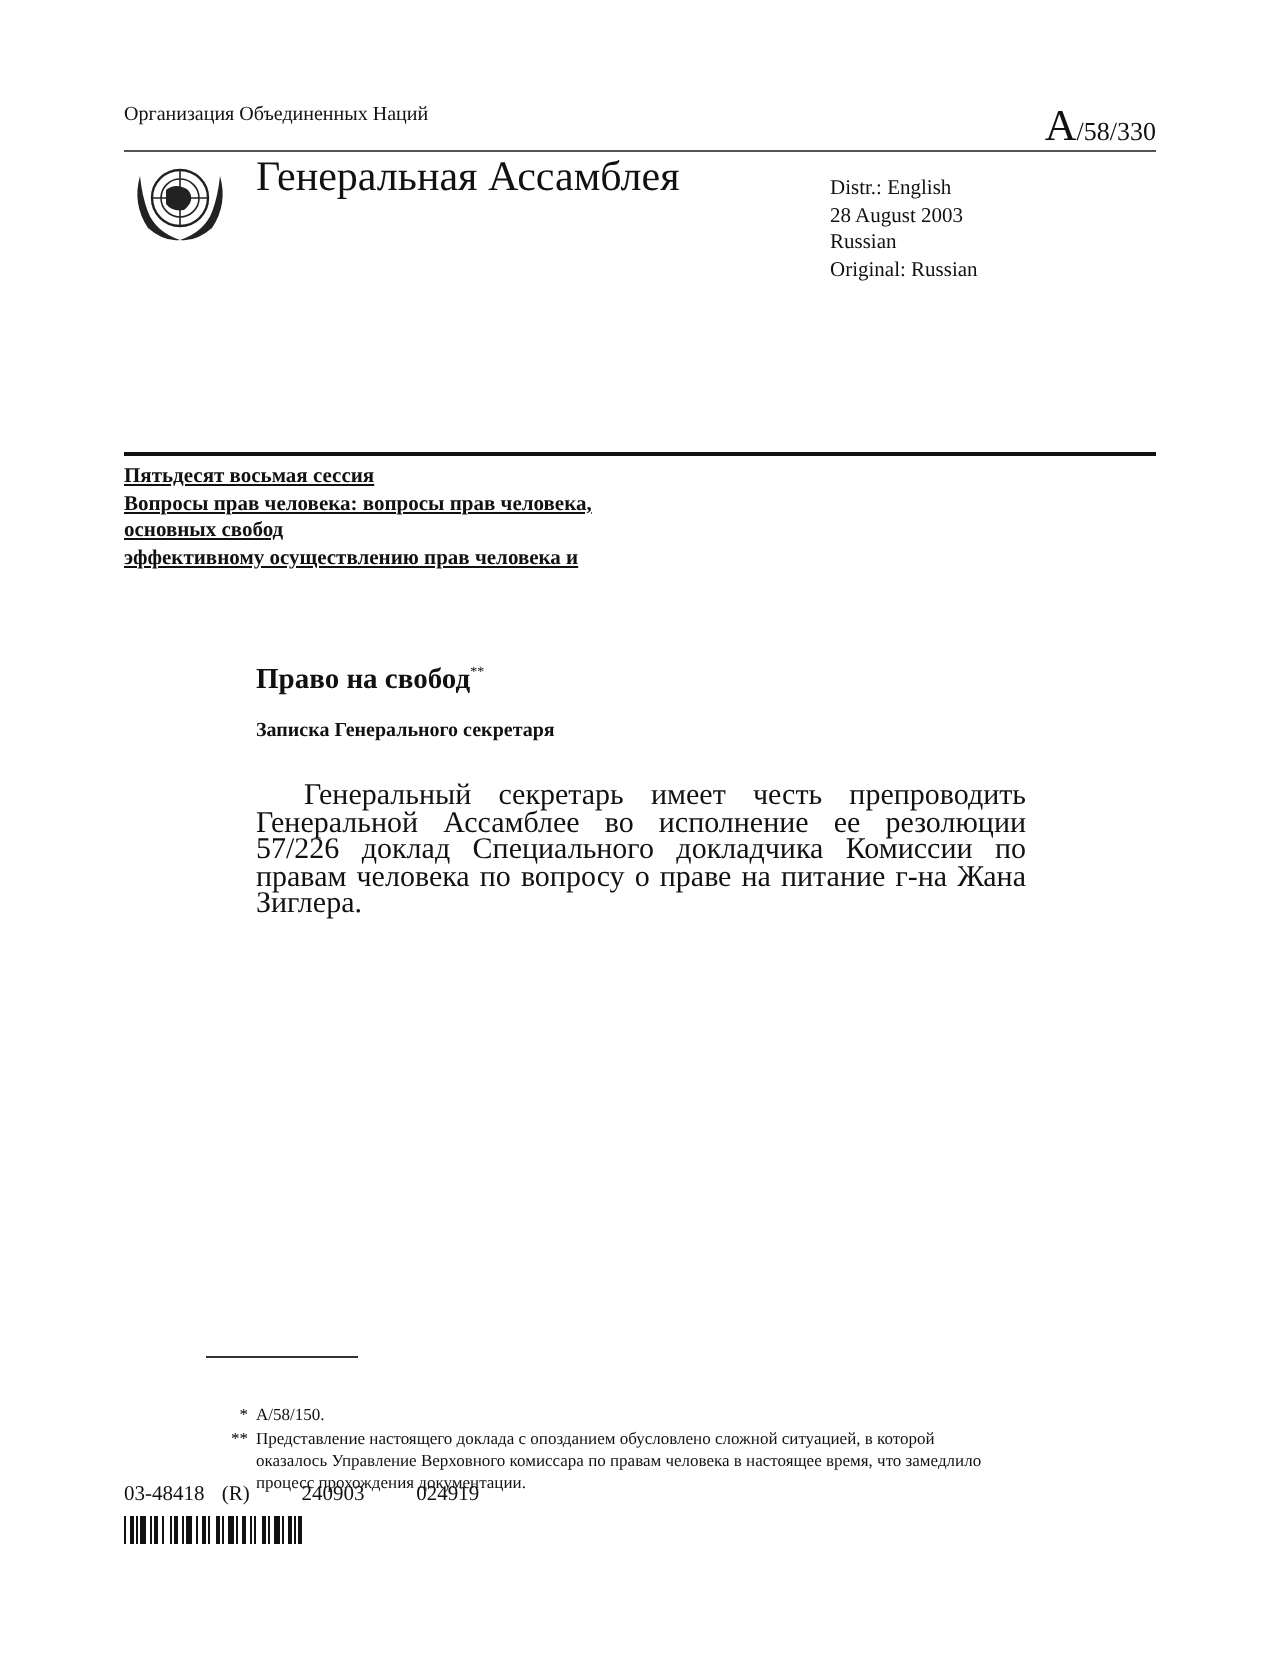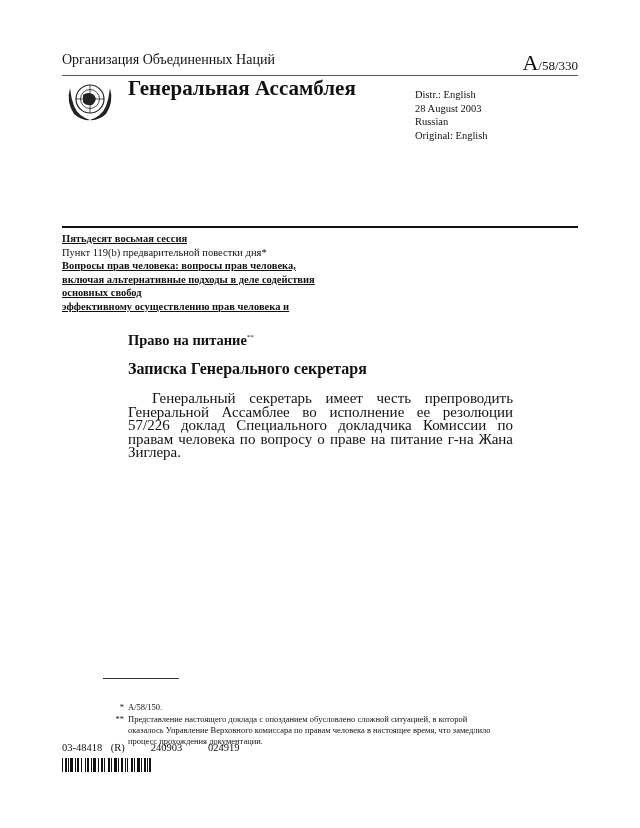--- a/index.html
+++ b/index.html
@@ -1,31 +1,31 @@
 <!DOCTYPE html>
 <html><head>
 <meta charset="utf-8">
 <style>
   html, body { margin: 0; padding: 0; background: #ffffff; }
   body { width: 640px; height: 828px; position: relative; overflow: hidden;
          font-family: "Liberation Serif", "DejaVu Serif", serif; color: #111; }
   .abs { position: absolute; }
-  .org { left: 62px; top: 52px; font-size: 14px; }
+  .org { left: 62px; top: 52px; font-size: 10px; }
   .symbol { right: 62px; top: 50px; font-size: 13px; }
   .symbol .big { font-size: 22px; }
   .rule-thin { left: 62px; width: 516px; top: 75px; height: 1px; background: #555; }
   .logo { left: 64px; top: 78px; width: 52px; height: 44px; }
-  .ga-title { left: 128px; top: 76px; font-size: 21px; font-weight: bold; }
+  .ga-title { left: 128px; top: 76px; font-size: 21px; font-weight: normal; }
   .distr { left: 415px; top: 88px; font-size: 10.5px; line-height: 13.5px; }
   .rule-thick { left: 62px; width: 516px; top: 226px; height: 2px; background: #111; }
   .session { left: 62px; top: 232px; font-size: 10.5px; line-height: 13.5px; width: 300px; }
   .session .b { font-weight: bold; text-decoration: underline; }
   .title-main { left: 128px; top: 332px; font-size: 14.5px; font-weight: bold; }
   .title-main sup { font-size: 7px; font-weight: normal; }
-  .subtitle { left: 128px; top: 360px; font-size: 16px; font-weight: bold; }
+  .subtitle { left: 128px; top: 360px; font-size: 10px; font-weight: bold; }
   .para { left: 128px; top: 392px; width: 385px; font-size: 15px; line-height: 13.5px; text-align: justify; text-indent: 24px; }
   .fn-rule { left: 103px; top: 678px; width: 76px; height: 1px; background: #333; }
   .fn { left: 110px; font-size: 8.5px; line-height: 11px; width: 400px; margin-top: 16px; }
   .fn .mark { display: inline-block; width: 14px; text-align: right; margin-right: 4px; vertical-align: top; }
   .fn .txt { display: inline-block; width: 370px; vertical-align: top; }
   .docid { left: 62px; top: 742px; font-size: 10.5px; word-spacing: 6px; }
   .barcode { left: 62px; top: 758px; width: 110px; height: 14px; display: flex; gap: 0; }
   .barcode span { display: block; height: 100%; background: #111; }
 </style>
 </head>
@@ -46,35 +46,33 @@
     <line x1="26" y1="7" x2="26" y2="35" stroke="#222" stroke-width="0.8"></line>
     <path d="M19 17 Q24 13 30 17 Q34 22 28 27 Q22 28 19 24Z" fill="#222"></path>
   </svg>
 </div>
 <div class="abs ga-title">Генеральная Ассамблея</div>
 
 <div class="abs distr">
   <div>Distr.: English</div>
   <div>28 August 2003</div>
   <div>Russian</div>
-  <div>Original: English</div>
+  <div>Original: Russian</div>
 </div>
 
 <div class="abs rule-thick"></div>
 
 <div class="abs session">
   <div class="b">Пятьдесят восьмая сессия</div>
-  <div>Пункт 119(b) предварительной повестки дня*</div>
   <div class="b">Вопросы прав человека: вопросы прав человека,</div>
-  <div class="b">включая альтернативные подходы в деле содействия</div>
   <div class="b">основных свобод</div>
   <div class="b">эффективному осуществлению прав человека и</div>
 </div>
 
-<div class="abs title-main"><span>Право на питание</span><sup>**</sup></div>
+<div class="abs title-main"><span>Право на свобод</span><sup>**</sup></div>
 <div class="abs subtitle">Записка Генерального секретаря</div>
 <div class="abs para">Генеральный секретарь имеет честь препроводить Генеральной Ассамблее во исполнение ее резолюции 57/226 доклад Специального докладчика Комиссии по правам человека по вопросу о праве на питание г-на Жана Зиглера.</div>
 
 <div class="abs fn-rule"></div>
 <div class="abs fn" style="top:686px;"><span class="mark">*</span><span class="txt">A/58/150.</span></div>
 <div class="abs fn" style="top:698px;"><span class="mark">**</span><span class="txt">Представление настоящего доклада с опозданием обусловлено сложной ситуацией, в которой оказалось Управление Верховного комиссара по правам человека в настоящее время, что замедлило процесс прохождения документации.</span></div>
 
 <div class="abs docid" style="white-space:pre;">03-48418 (R)   240903   024919</div>
 <div class="abs barcode">
   <span style="width:1px;margin-right:2px"></span>

